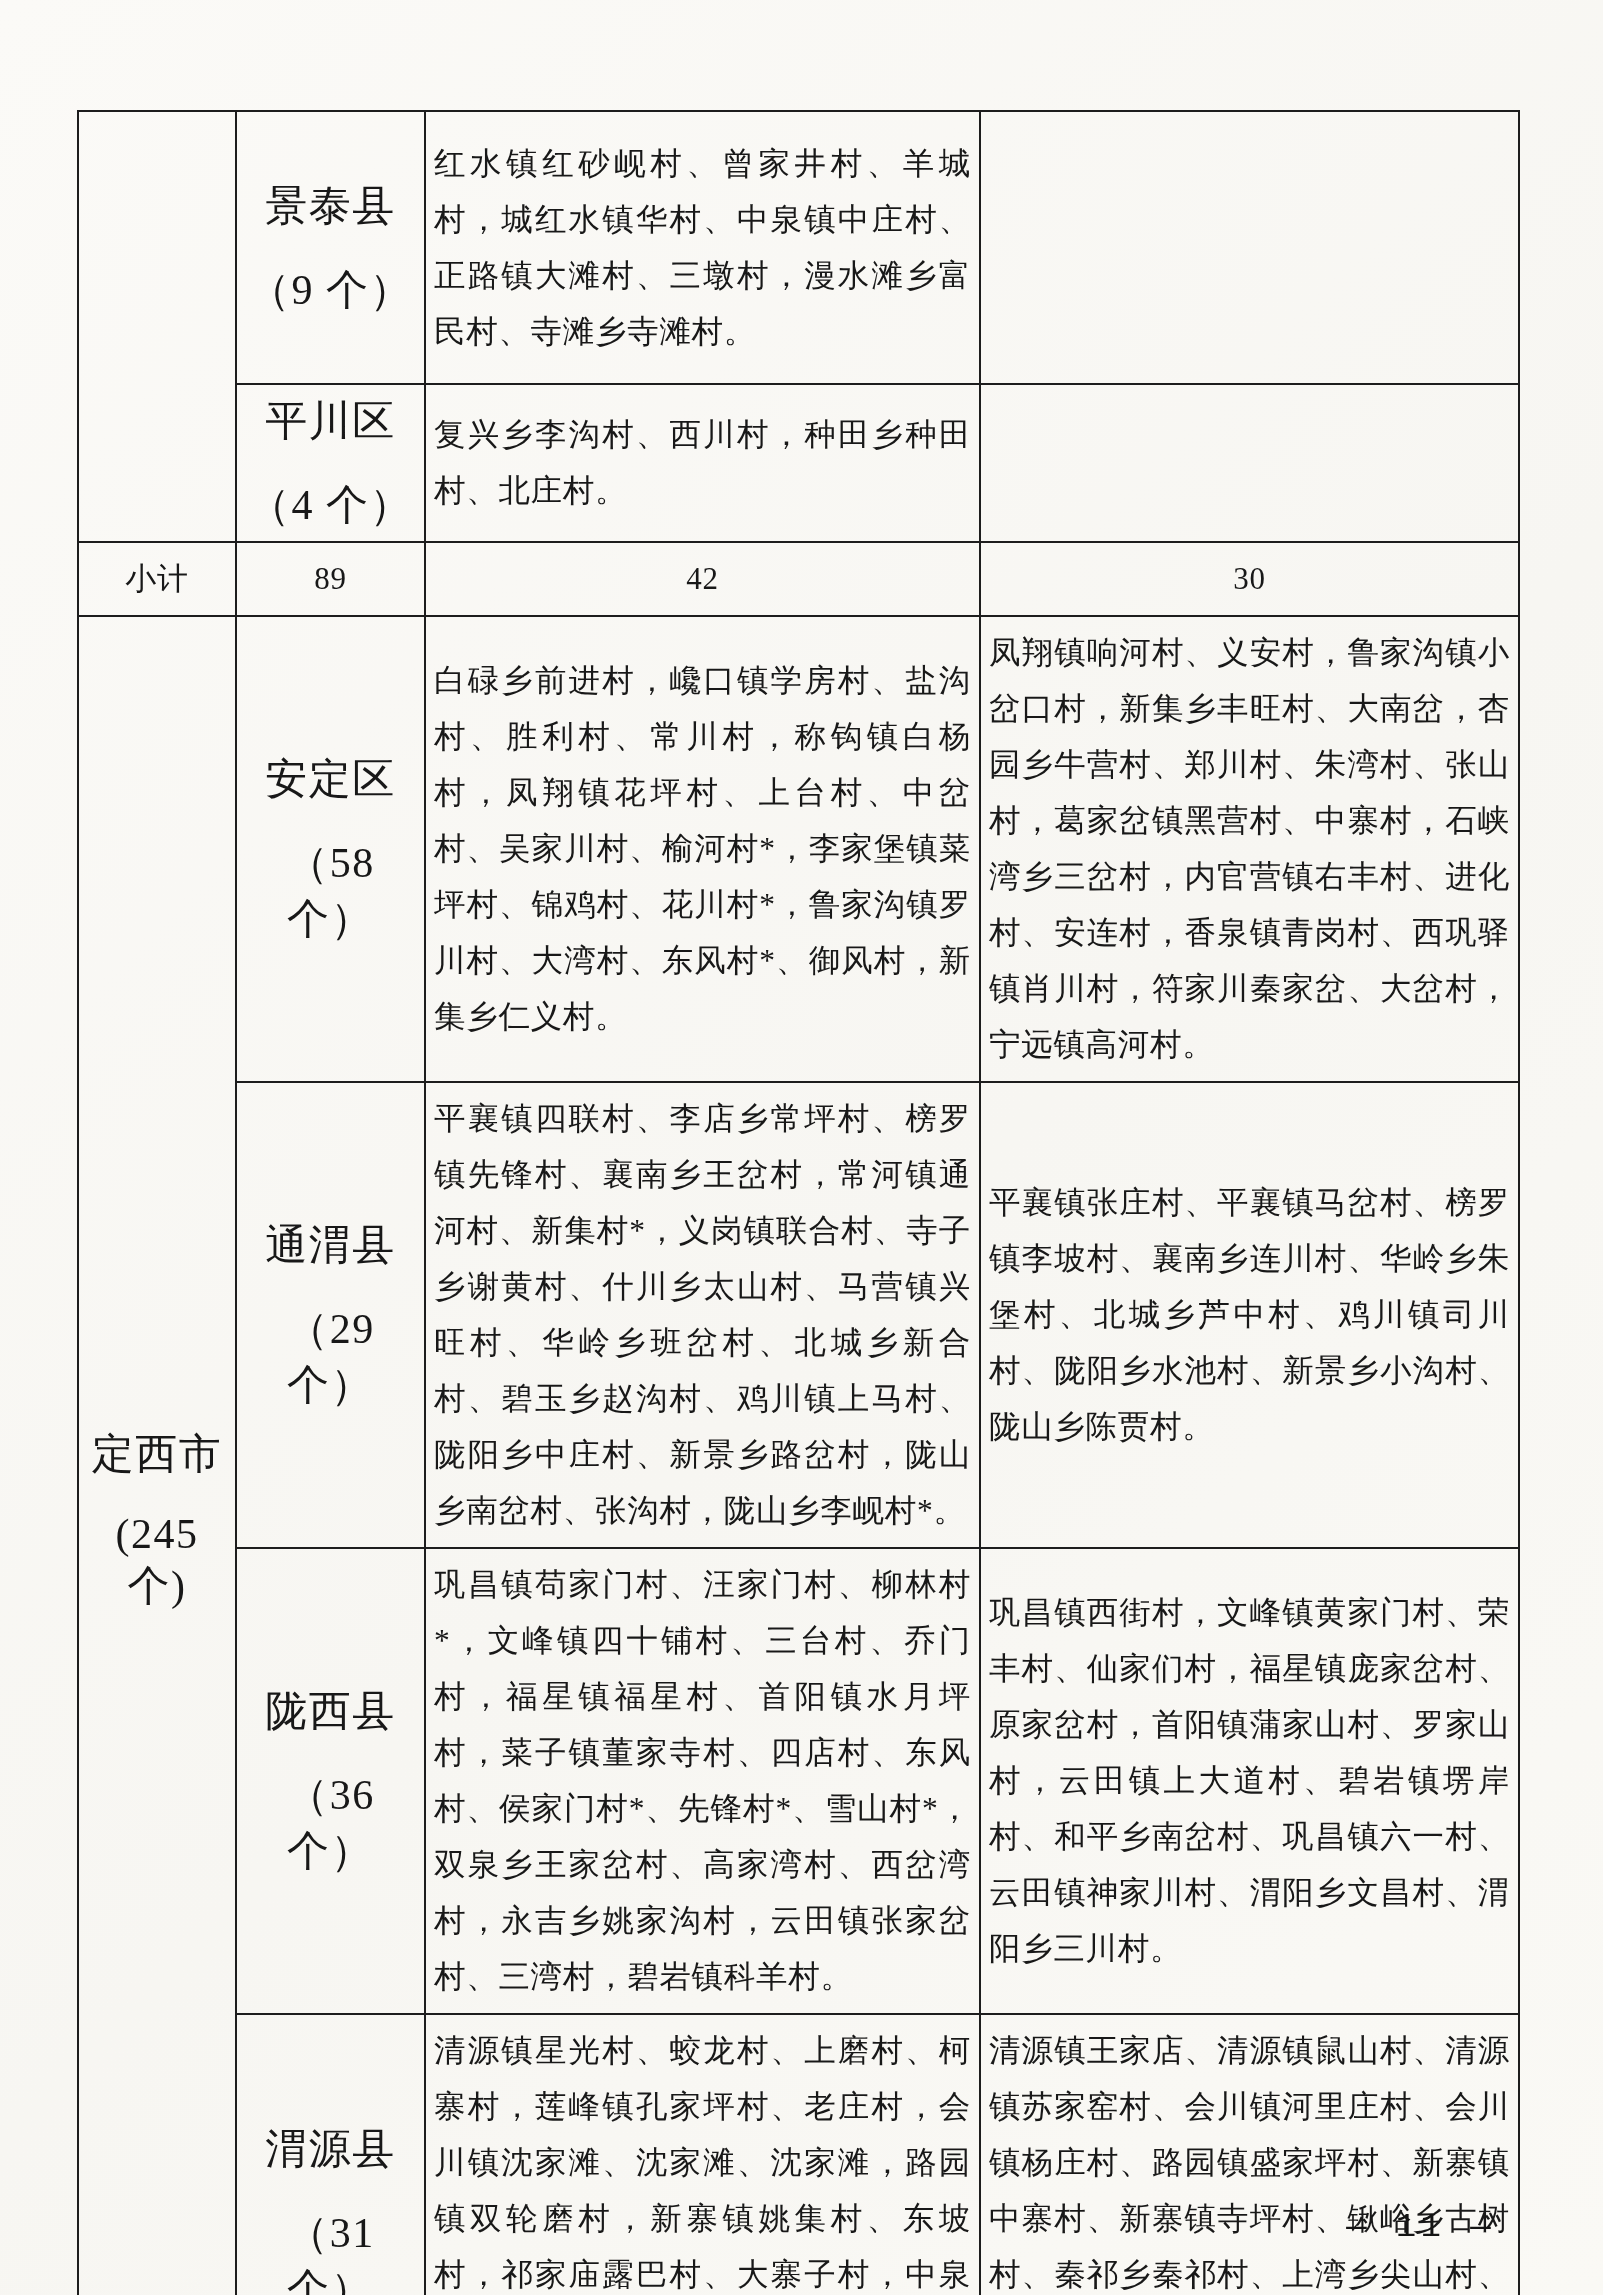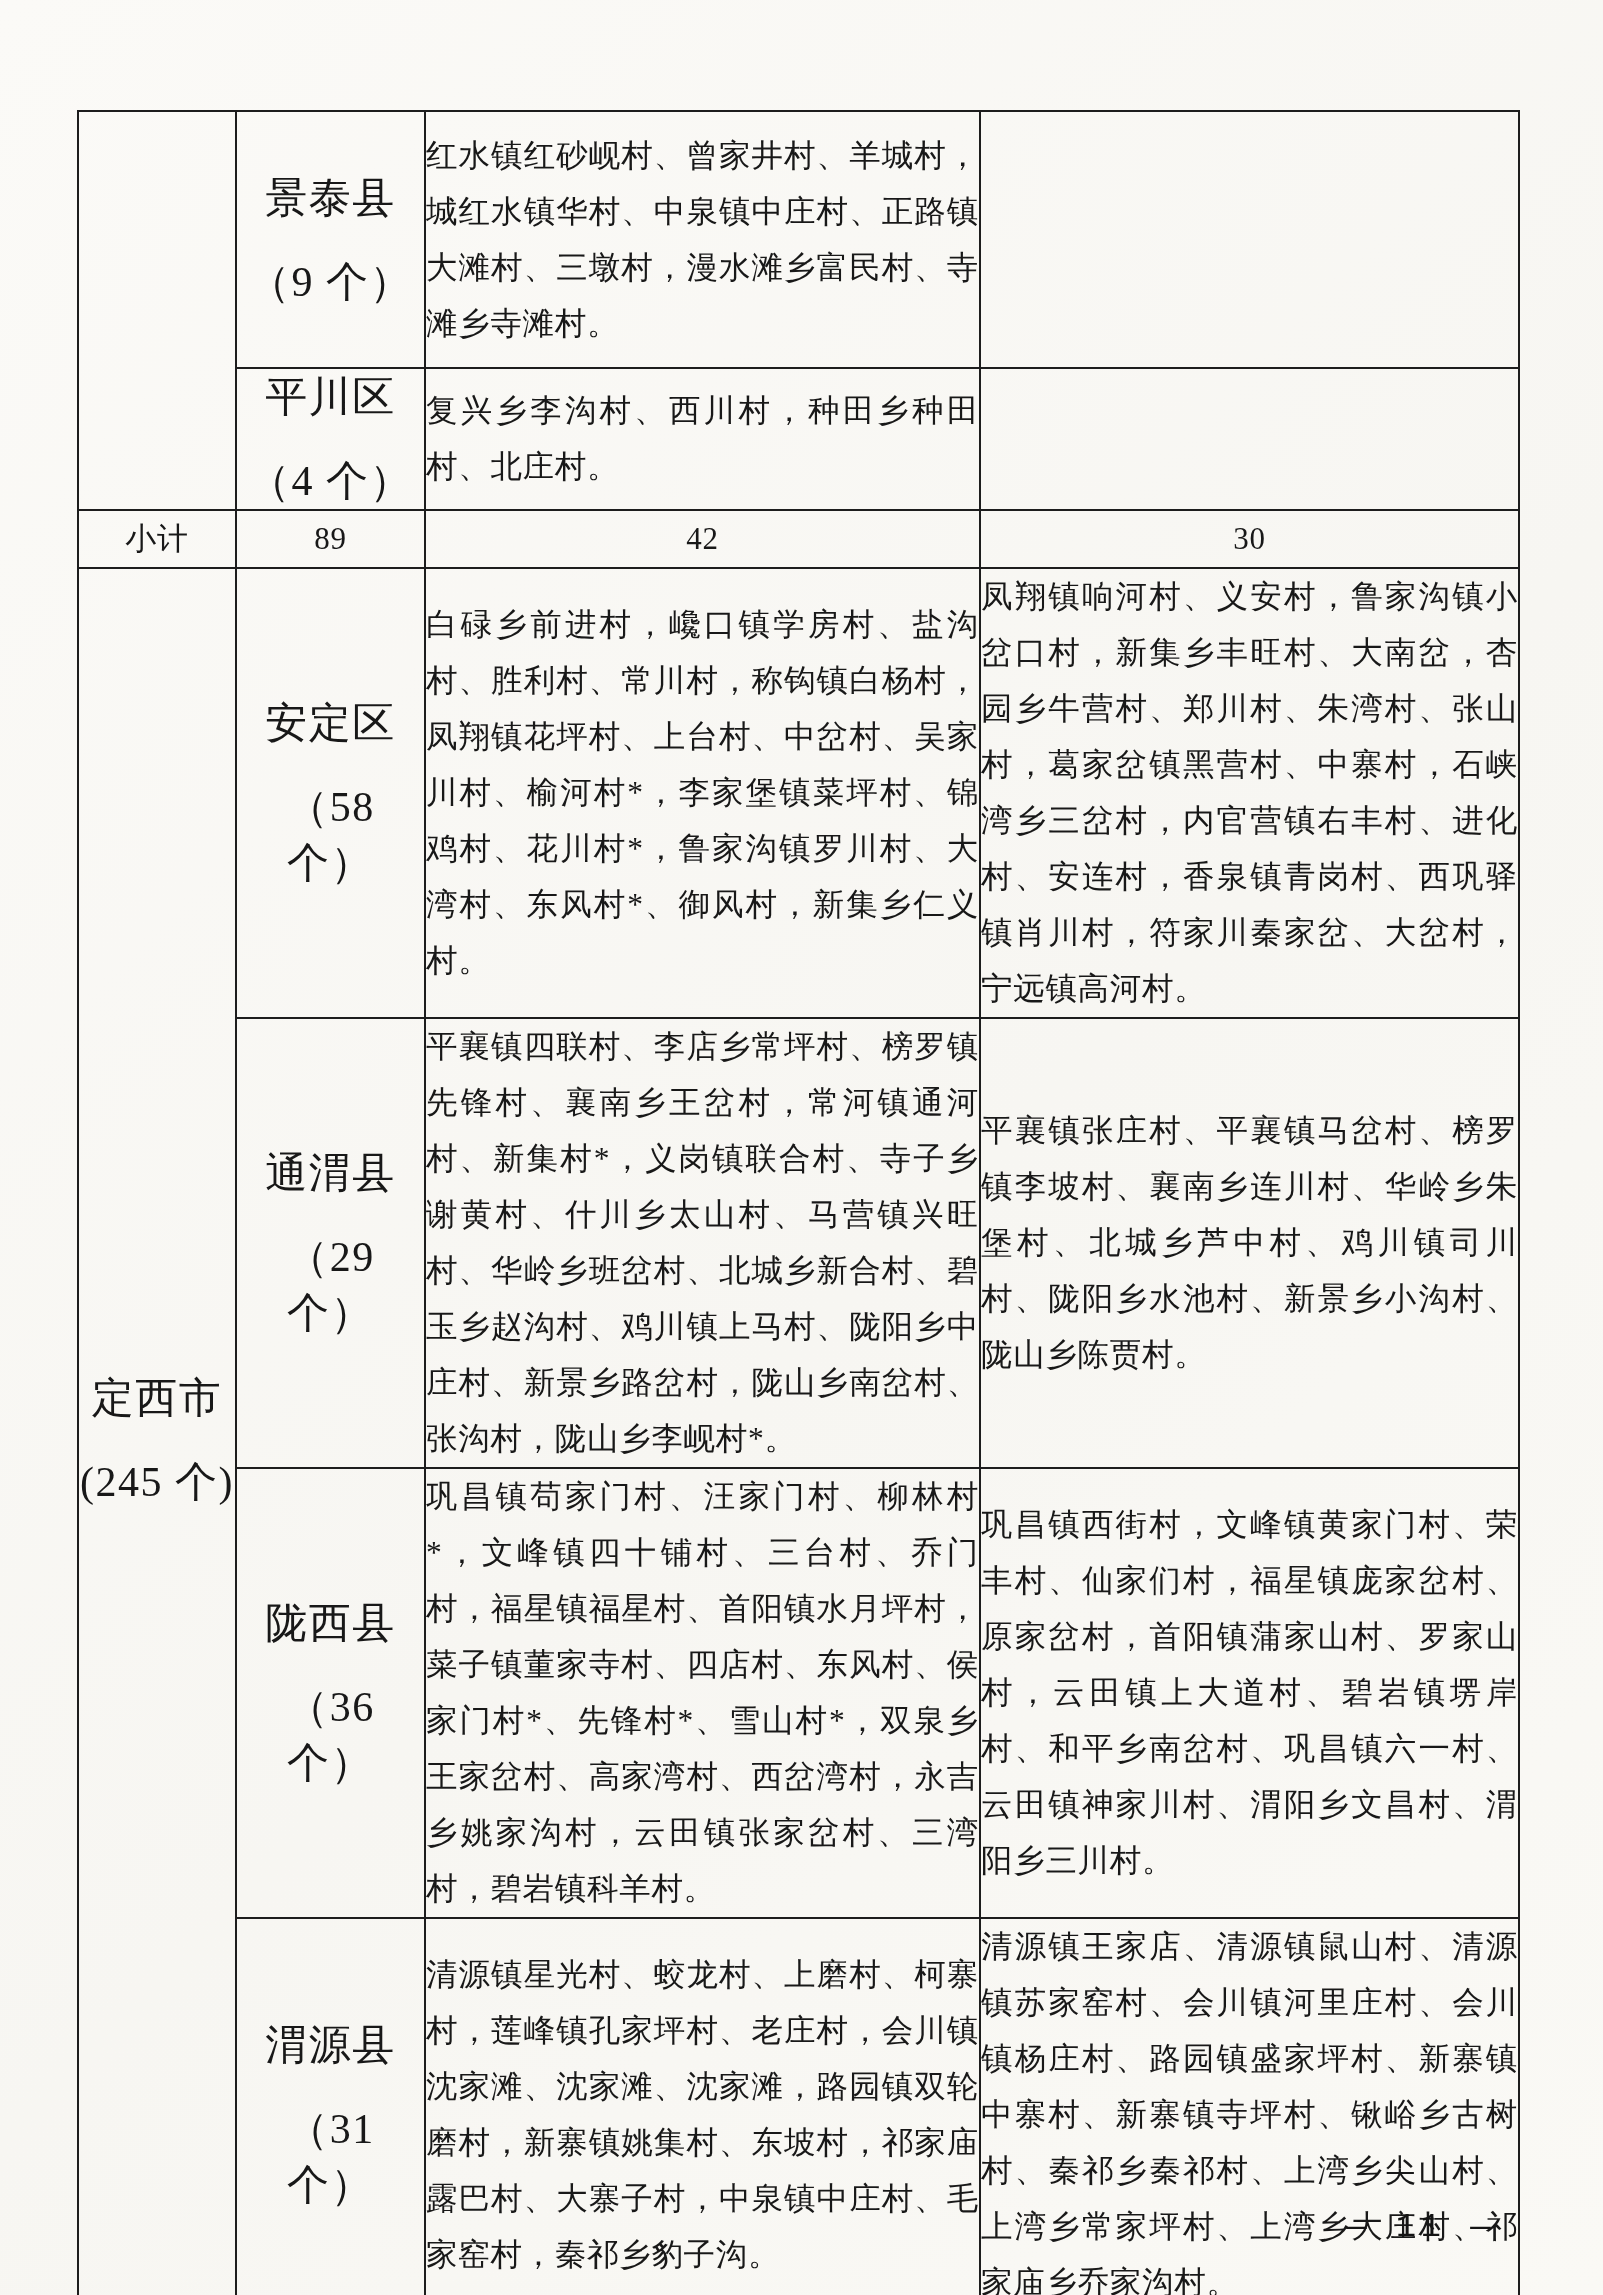--- a/index.html
+++ b/index.html
@@ -17,21 +17,21 @@
   }
   table.main-table{
     position:absolute;
     left:77px;top:110px;
     width:1440px;
     border-collapse:collapse;
     table-layout:fixed;
   }
   table.main-table td{
     border:2.9px solid #1d1d1d;
-    padding:0;
+    padding:8px;
     vertical-align:middle;
   }
   .city-cell,.county-cell,.subtotal-cell{
     text-align:center;
     font-size:42px;
     letter-spacing:1.5px;
   }
   .cell-stack{
     display:flex;flex-direction:column;align-items:center;gap:28px;
   }

